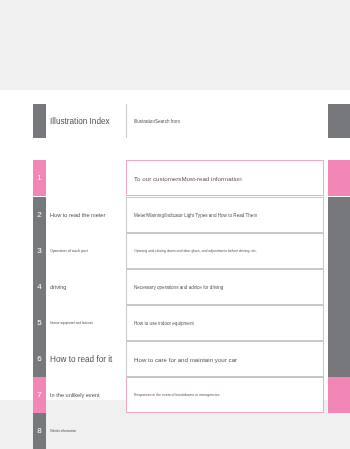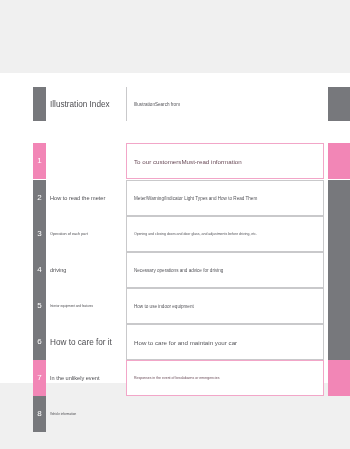--- a/index.html
+++ b/index.html
@@ -10,21 +10,21 @@
     width: 350px;
     height: 449px;
     background: #f0f0f0;
     font-family: "Liberation Sans", sans-serif;
     overflow: hidden;
   }
 
   .page {
     position: absolute;
     left: 0;
-    top: 73px;
+    top: 90px;
     width: 350px;
     height: 310px;
     background: #ffffff;
   }
 
   
   .row {
     position: absolute;
     left: 0;
     width: 350px;
@@ -142,21 +142,21 @@
 
   <div class="row" style="top:215px;">
     <div class="tab gray">5</div>
     <div class="chapter sz-xs">Interior equipment and features</div>
     <div class="desc sz-md">How to use indoor equipment</div>
     <div class="edge gray"></div>
   </div>
 
   <div class="row" style="top:251px;">
     <div class="tab gray">6</div>
-    <div class="chapter sz-lg">How to care for it</div>
+    <div class="chapter sz-lg">How to read for it</div>
     <div class="desc sz-lg">How to care for and maintain your car</div>
     <div class="edge gray"></div>
   </div>
 
   <div class="row" style="top:287px;">
     <div class="tab pink">7</div>
     <div class="chapter sz-md">In the unlikely event</div>
     <div class="desc pinkline sz-sm">Responses in the event of breakdowns or emergencies</div>
     <div class="edge pink"></div>
   </div>

